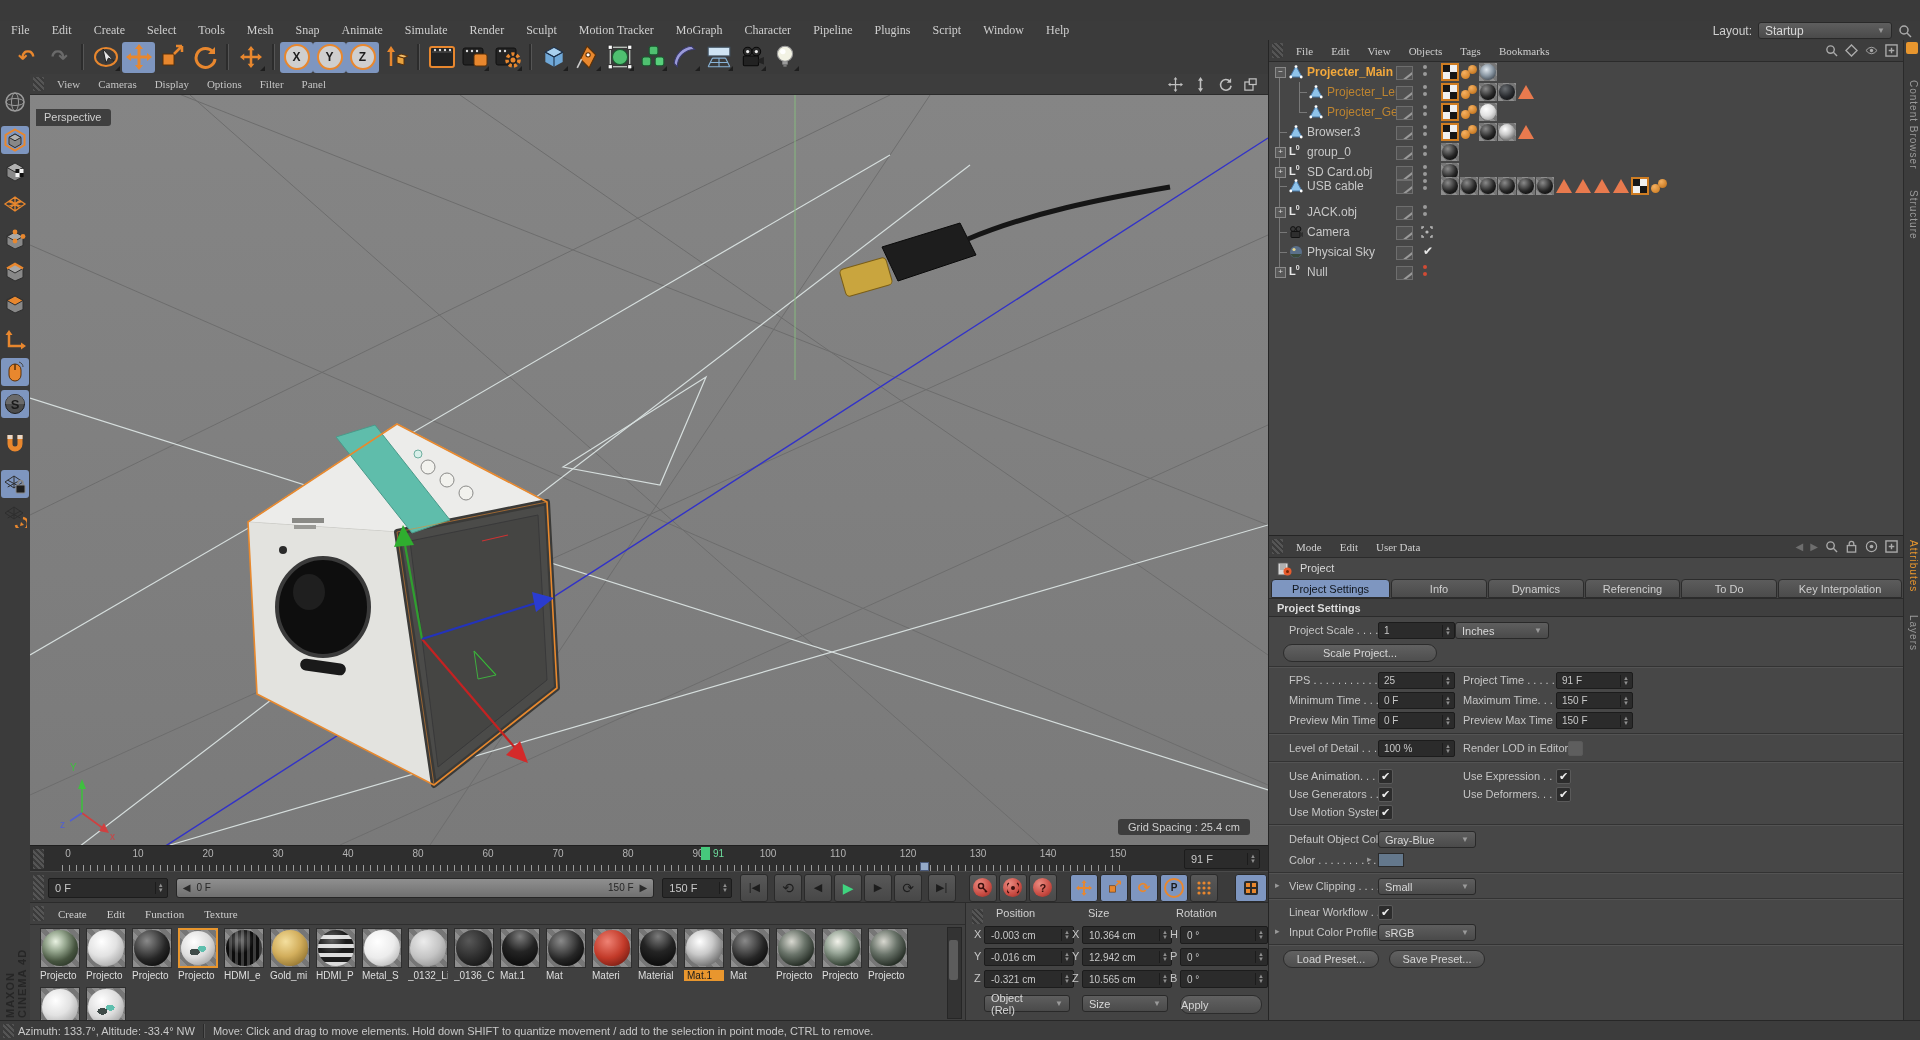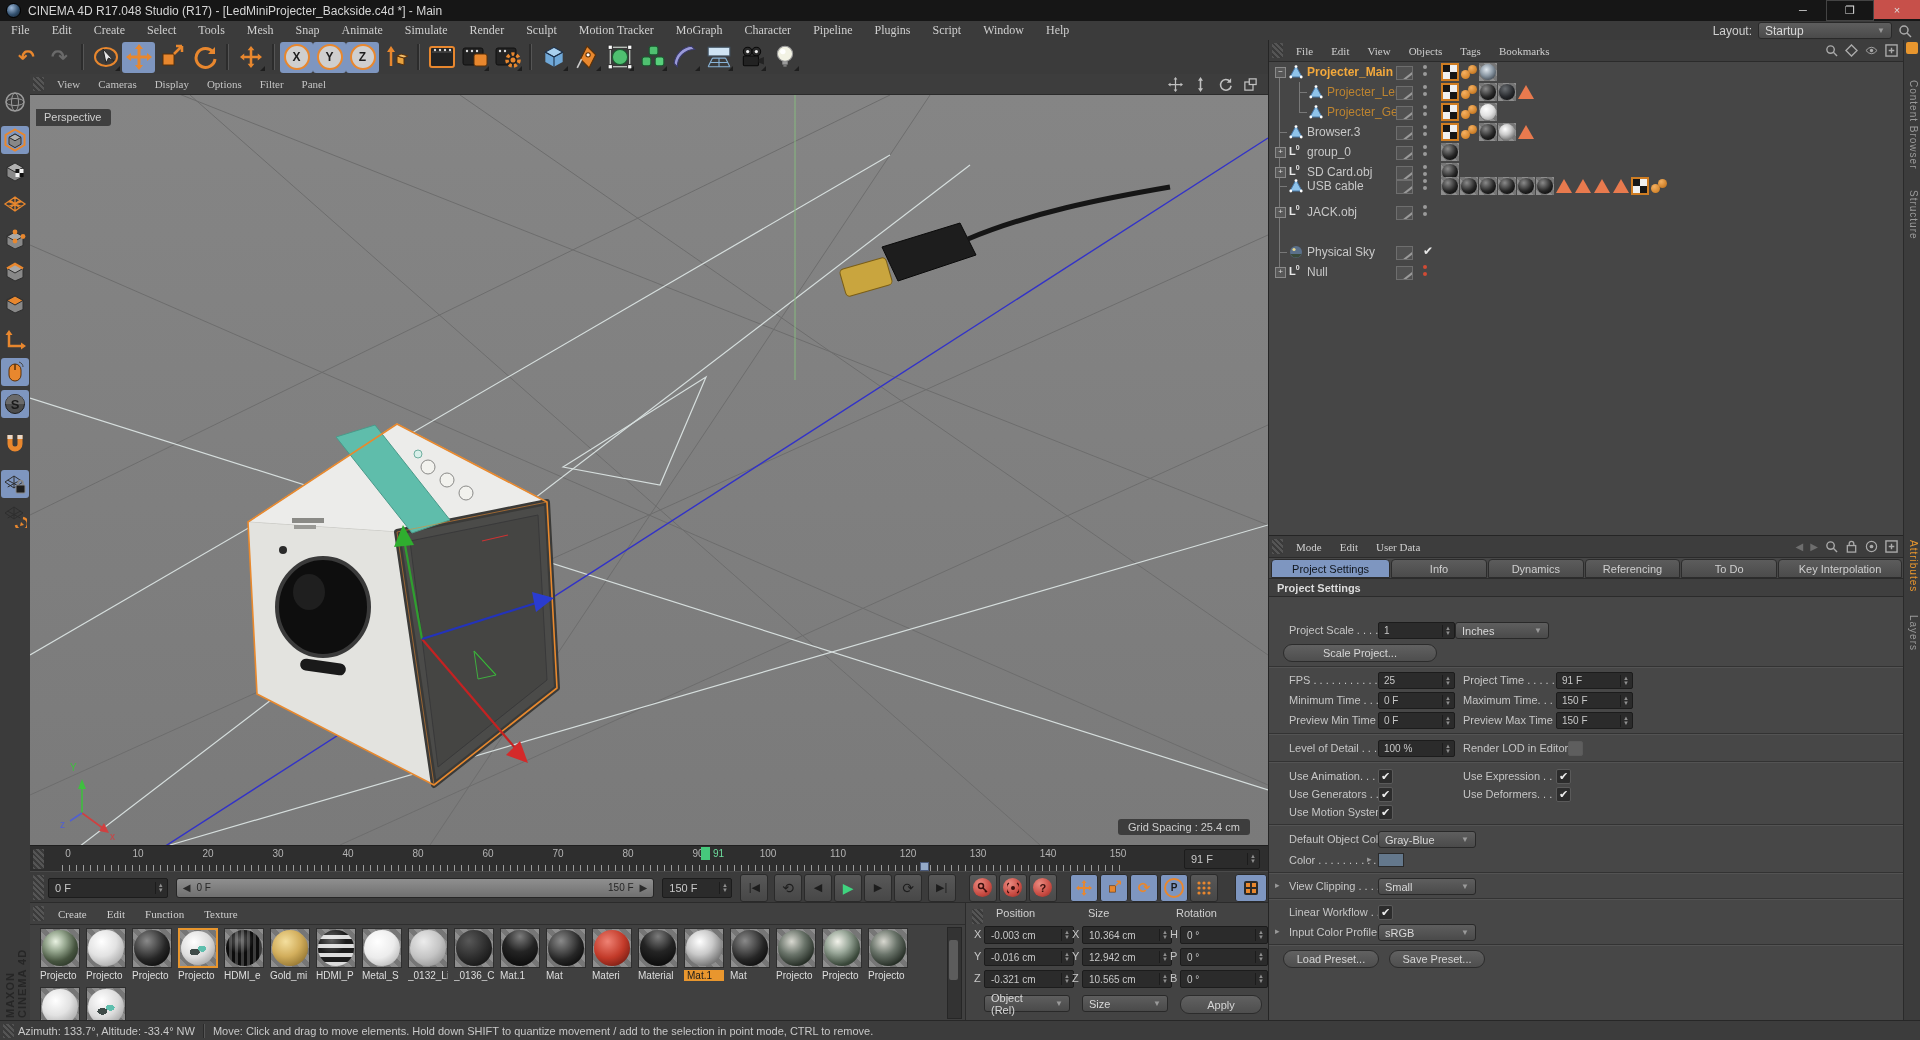--- a/index.html
+++ b/index.html
@@ -82,21 +82,21 @@
   .b-ribv{background:radial-gradient(circle at 38% 28%,rgba(255,255,255,.35),transparent 40%),repeating-linear-gradient(90deg,#0c0c0c 0 3px,#3c3c3c 3px 6px);}
   .b-ribh{background:radial-gradient(circle at 38% 28%,rgba(255,255,255,.3),transparent 42%),repeating-linear-gradient(0deg,#dcdcdc 0 4px,#1c1c1c 4px 9px);}
   #matscroll{position:absolute;right:3px;top:24px;width:13px;height:90px;background:#333;border:1px solid #262626;}
   #matscroll .thumbv{position:absolute;left:1px;top:12px;width:9px;height:40px;background:#5c5c5c;border-radius:2px;}
   
   #coords{left:965px;top:902px;width:303px;height:118px;background:#434343;border-left:1px solid #2b2b2b;border-top:1px solid #2b2b2b;}
   #coords .hdr{position:absolute;top:4px;color:#d0d0d0;}
   .axlbl{position:absolute;color:#c8c8c8;}
   .cfield{position:absolute;height:16px;}
   .cfield .spin{height:16px;font-size:10px;}
-  .cbtn{position:absolute;height:17px;background:linear-gradient(#616161,#4e4e4e);border:1px solid #2c2c2c;border-radius:9px;display:flex;align-items:center;justify-content:center;color:#d6d6d6;}
+  .cbtn{position:absolute;height:17px;background:linear-gradient(#616161,#4e4e4e);border:1px solid #2c2c2c;border-radius:9px;display:flex;align-items:center;justify-content:flex-start;color:#d6d6d6;}
   
   #om{left:1268px;top:40px;width:635px;height:495px;background:#464646;border-left:1px solid #252525;}
   #ommenu{display:flex;align-items:center;height:21px;background:#3d3d3d;border-bottom:1px solid #2b2b2b;color:#cfcfcf;}
   #ommenu .mi{padding:2px 9px;}
   #omicons{margin-left:auto;display:flex;gap:7px;padding-right:6px;}
   .orow{position:absolute;left:0;width:100%;height:20px;}
   .oname{position:absolute;top:3px;font-size:12px;color:#c8c8c8;white-space:nowrap;}
   .oname.selmain{color:#f2a83c;font-weight:bold;}
   .oname.selchild{color:#bd8430;}
   .exp{position:absolute;width:9px;height:9px;top:5px;background:#585858;border:1px solid #8a8a8a;color:#ddd;font-size:8px;line-height:7px;text-align:center;}
@@ -144,29 +144,20 @@
   #statusbar{left:0;top:1020px;width:1920px;height:20px;background:#3c3c3c;border-top:1px solid #272727;display:flex;align-items:center;color:#c8c8c8;}
   .sdiv{width:1px;height:14px;background:#2a2a2a;border-right:1px solid #555;margin:0 8px;}
   .ic{display:block;}
   .mi{cursor:default;font-family:Liberation Serif, serif;}
 </style>
 </head>
 <body>
 
 <div id="root">
 
-  <div id="titlebar" class="abs">
-    <span id="appicon"></span>
-    <span>CINEMA 4D R17.048 Studio (R17) - [LedMiniProjecter_Backside.c4d *] - Main</span>
-    <span style="margin-left:auto;display:flex;">
-      <span class="winbtn">─</span>
-      <span class="winbtn" style="border:1px solid #444;">❐</span>
-      <span class="winbtn close">×</span>
-    </span>
-  </div>
 
   <div id="menubar" class="abs">
     <span class="mi">File</span>
     <span class="mi">Edit</span>
     <span class="mi">Create</span>
     <span class="mi">Select</span>
     <span class="mi">Tools</span>
     <span class="mi">Mesh</span>
     <span class="mi">Snap</span>
     <span class="mi">Animate</span>
@@ -1119,20 +1110,35 @@
       <span class="exp" style="left:6px">+</span>
       <span class="abs" style="left:20px;top:2px;font-size:11px;color:#e8e8e8;font-weight:bold;">L<sup style="font-size:7px">0</sup></span>
       <span class="oname" style="left:38px">JACK.obj</span>
       <span class="layerbox"></span>
       <span class="vdots">
           <i></i>
           <i></i>
         </span>
     </div>
 
+    <div class="orow" style="top:182px">
+      <span class="tline" style="left:10px;top:10px;width:8px;height:1px;"></span>
+      <svg class="ic abs" style="left:20px;top:3px" width="14" height="14" viewBox="0 0 14 14">
+          <circle cx="4" cy="4" r="2.4" fill="#3a3a3a" stroke="#111"></circle>
+          <circle cx="9.5" cy="4" r="2.4" fill="#3a3a3a" stroke="#111"></circle>
+          <rect x="2" y="6.5" width="9" height="6" rx="1" fill="#2e2e2e" stroke="#111"></rect>
+          <path d="M11 8.5l3-1.5v5l-3-1.5z" fill="#2e2e2e"></path>
+        </svg>
+      <span class="oname" style="left:38px">Camera</span>
+      <span class="layerbox"></span>
+      <svg class="ic abs" style="left:152px;top:4px" width="12" height="12" viewBox="0 0 12 12">
+          <path d="M1 3V1h2M9 1h2v2M11 9v2H9M3 11H1V9" stroke="#b8b8b8" fill="none" stroke-width="1.4"></path>
+          <circle cx="6" cy="6" r="1.6" fill="#b8b8b8"></circle>
+        </svg>
+    </div>
 
     <div class="orow" style="top:202px">
       <span class="tline" style="left:10px;top:10px;width:8px;height:1px;"></span>
       <svg class="ic abs" style="left:20px;top:3px" width="14" height="14" viewBox="0 0 14 14">
           <circle cx="7" cy="7" r="6" fill="#5a708a"></circle>
           <path d="M1.5 9a6 6 0 0 0 11 0z" fill="#3a4a3a"></path>
           <circle cx="5" cy="4.5" r="1.6" fill="#e8d890"></circle>
         </svg>
       <span class="oname" style="left:38px">Physical Sky</span>
       <span class="layerbox"></span>
@@ -1171,20 +1177,29 @@
         <svg class="ic" width="13" height="13" viewBox="0 0 14 14">
             <circle cx="7" cy="7" r="5.5" fill="none" stroke="#aaa" stroke-width="1.3"></circle>
             <circle cx="7" cy="7" r="2" fill="#aaa"></circle>
           </svg>
         <svg class="ic" width="13" height="13" viewBox="0 0 14 14">
             <rect x="1" y="1" width="12" height="12" fill="none" stroke="#aaa" stroke-width="1.5"></rect>
             <path d="M7 4v6M4 7h6" stroke="#aaa" stroke-width="1.5"></path>
           </svg>
       </span>
     </div>
+    <div id="objrow">
+      <svg class="ic" width="15" height="15" viewBox="0 0 15 15">
+          <rect x="1" y="2" width="10" height="12" fill="#d8d8d8" stroke="#555"></rect>
+          <path d="M3 4h6M3 6h6M3 8h4" stroke="#888"></path>
+          <circle cx="10.5" cy="10.5" r="4" fill="#e85c2e"></circle>
+          <circle cx="10.5" cy="10.5" r="1.5" fill="#7a2808"></circle>
+        </svg>
+      <span>Project</span>
+    </div>
     <div id="attabs">
       <span class="atab active" style="flex:1.25">Project Settings</span>
       <span class="atab">Info</span>
       <span class="atab">Dynamics</span>
       <span class="atab">Referencing</span>
       <span class="atab">To Do</span>
       <span class="atab" style="flex:1.3">Key Interpolation</span>
     </div>
     <div id="atsection">Project Settings</div>
 

